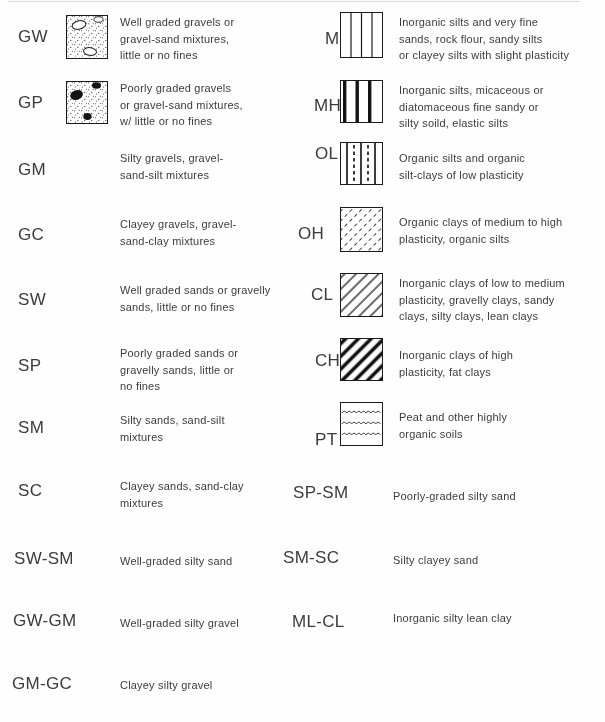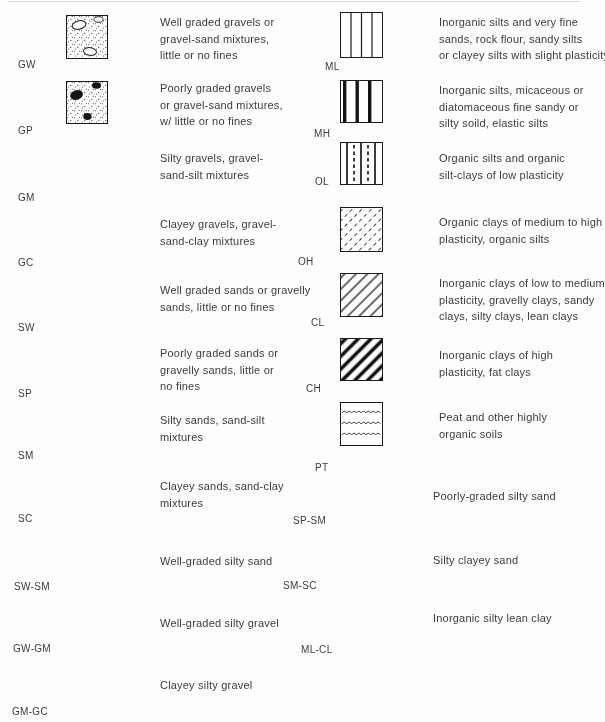--- a/index.html
+++ b/index.html
@@ -2,27 +2,26 @@
 <html><head>
 <meta charset="utf-8">
 <style>
   html,body{margin:0;padding:0;background:#ffffff;}
   .page{
     position:relative;width:605px;height:722px;background:#fefefe;
     font-family:"Liberation Sans",sans-serif;color:#3f3f3f;overflow:hidden;
   }
   .row{position:absolute;left:0;width:605px;}
   .code{
-    position:absolute;font-size:10px;letter-spacing:.3px;color:#3b3b3b;
+    position:absolute;font-size:17px;letter-spacing:.3px;color:#3b3b3b;
     white-space:nowrap;
-    margin-top:32px;
   }
   .desc{
     position:absolute;font-size:11px;line-height:16.5px;letter-spacing:.2px;
-    white-space:pre-line;color:#3b3b3b;margin-left:40px;
+    white-space:pre-line;color:#3b3b3b;
   }
   .desc.left{left:120px;width:195px;}
   .desc.right{left:399px;width:215px;}
   .desc.right-dual{left:393px;width:215px;}
   .swatch{position:absolute;}
   .artifact{position:absolute;left:8px;top:1px;width:572px;height:1px;background:#d9d9d9;}
 </style>
 </head>
 <body>
 
@@ -196,21 +195,21 @@
       </defs>
       <rect x="0.5" y="0.5" width="42" height="43" fill="#fff" stroke="#1b1b1b"></rect>
       <rect x="1" y="1" width="41" height="42" fill="url(#clp)"></rect>
     </svg>
     <div class="desc right" style="top:2px">Inorganic clays of low to medium
 plasticity, gravelly clays, sandy
 clays, silty clays, lean clays</div>
   </div>
 
   <div class="row" style="top:338px">
-    <span class="code" style="left:306px;top:13px">CH</span>
+    <span class="code" style="left:315px;top:13px">CH</span>
     <svg class="swatch" style="left:340px;top:0" width="43" height="43" viewBox="0 0 43 43">
       <defs>
         <pattern id="chp" width="9" height="9" patternUnits="userSpaceOnUse" patternTransform="rotate(45)">
           <line x1="4.5" y1="-1" x2="4.5" y2="10" stroke="#141414" stroke-width="3.6"></line>
         </pattern>
       </defs>
       <rect x="0.5" y="0.5" width="42" height="42" fill="#fff" stroke="#1b1b1b"></rect>
       <rect x="1" y="1" width="41" height="41" fill="url(#chp)"></rect>
     </svg>
     <div class="desc right" style="top:9px">Inorganic clays of high
@@ -235,17 +234,17 @@
     <span class="code" style="left:293px;top:0">SP-SM</span>
     <div class="desc right-dual" style="top:5px">Poorly-graded silty sand</div>
   </div>
 
   <div class="row" style="top:548px">
     <span class="code" style="left:283px;top:0">SM-SC</span>
     <div class="desc right-dual" style="top:4px">Silty clayey sand</div>
   </div>
 
   <div class="row" style="top:610px">
-    <span class="code" style="left:301px;top:2px">ML-CL</span>
+    <span class="code" style="left:292px;top:2px">ML-CL</span>
     <div class="desc right-dual" style="top:0">Inorganic silty lean clay</div>
   </div>
 
 </div>
 
 </body></html>

